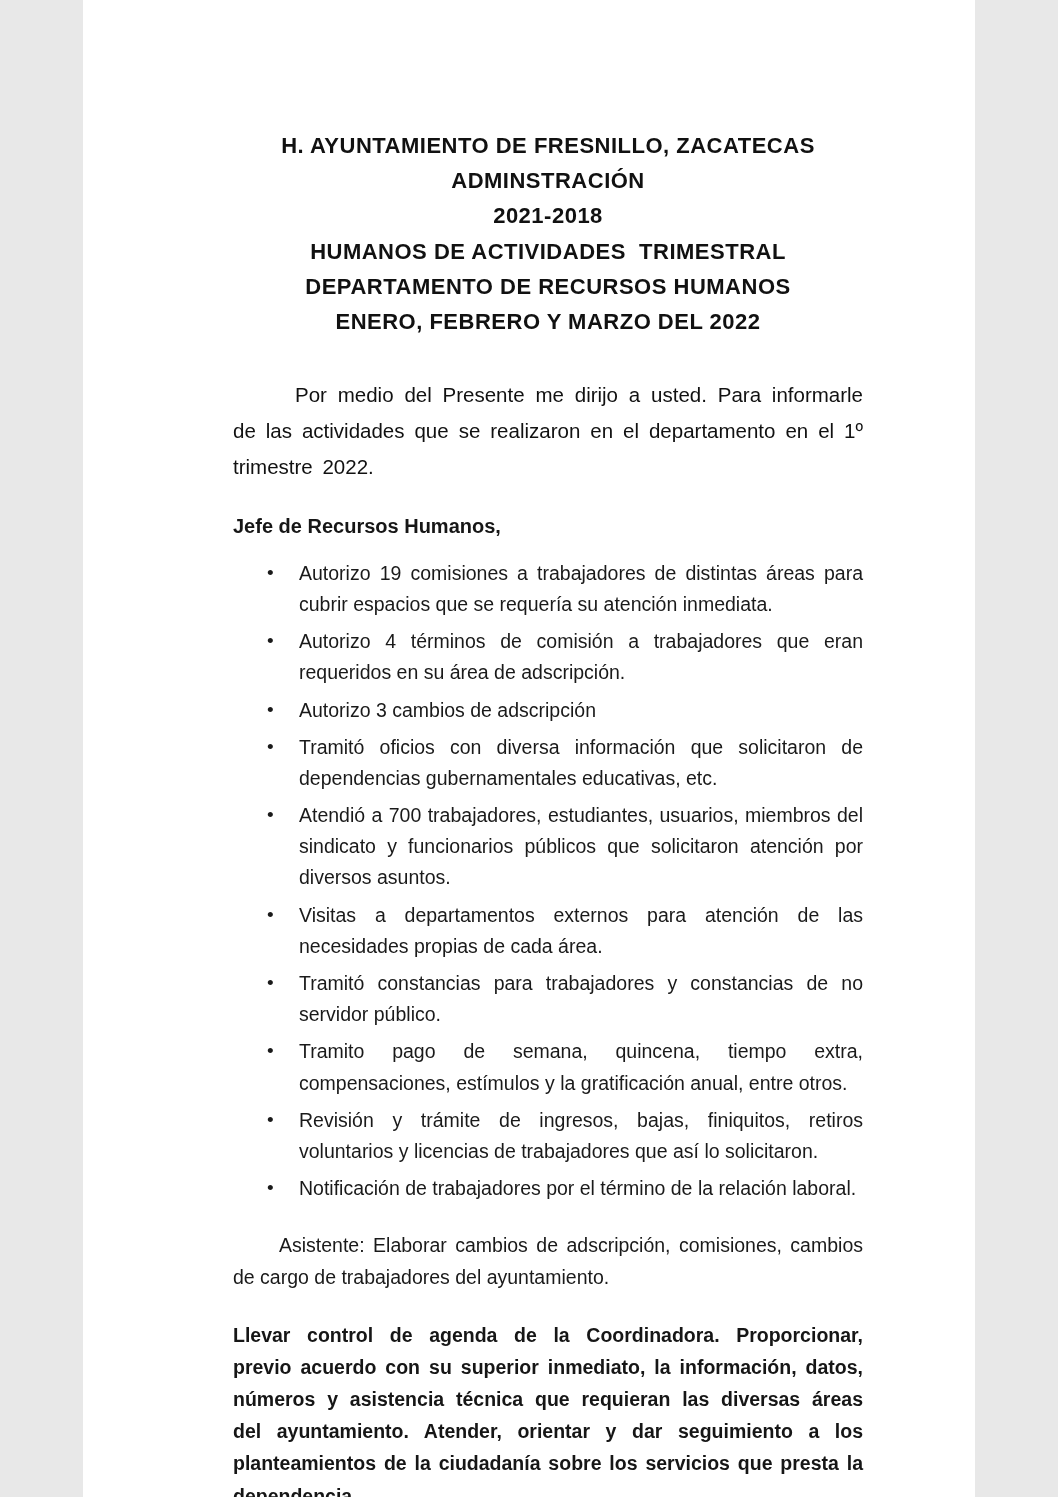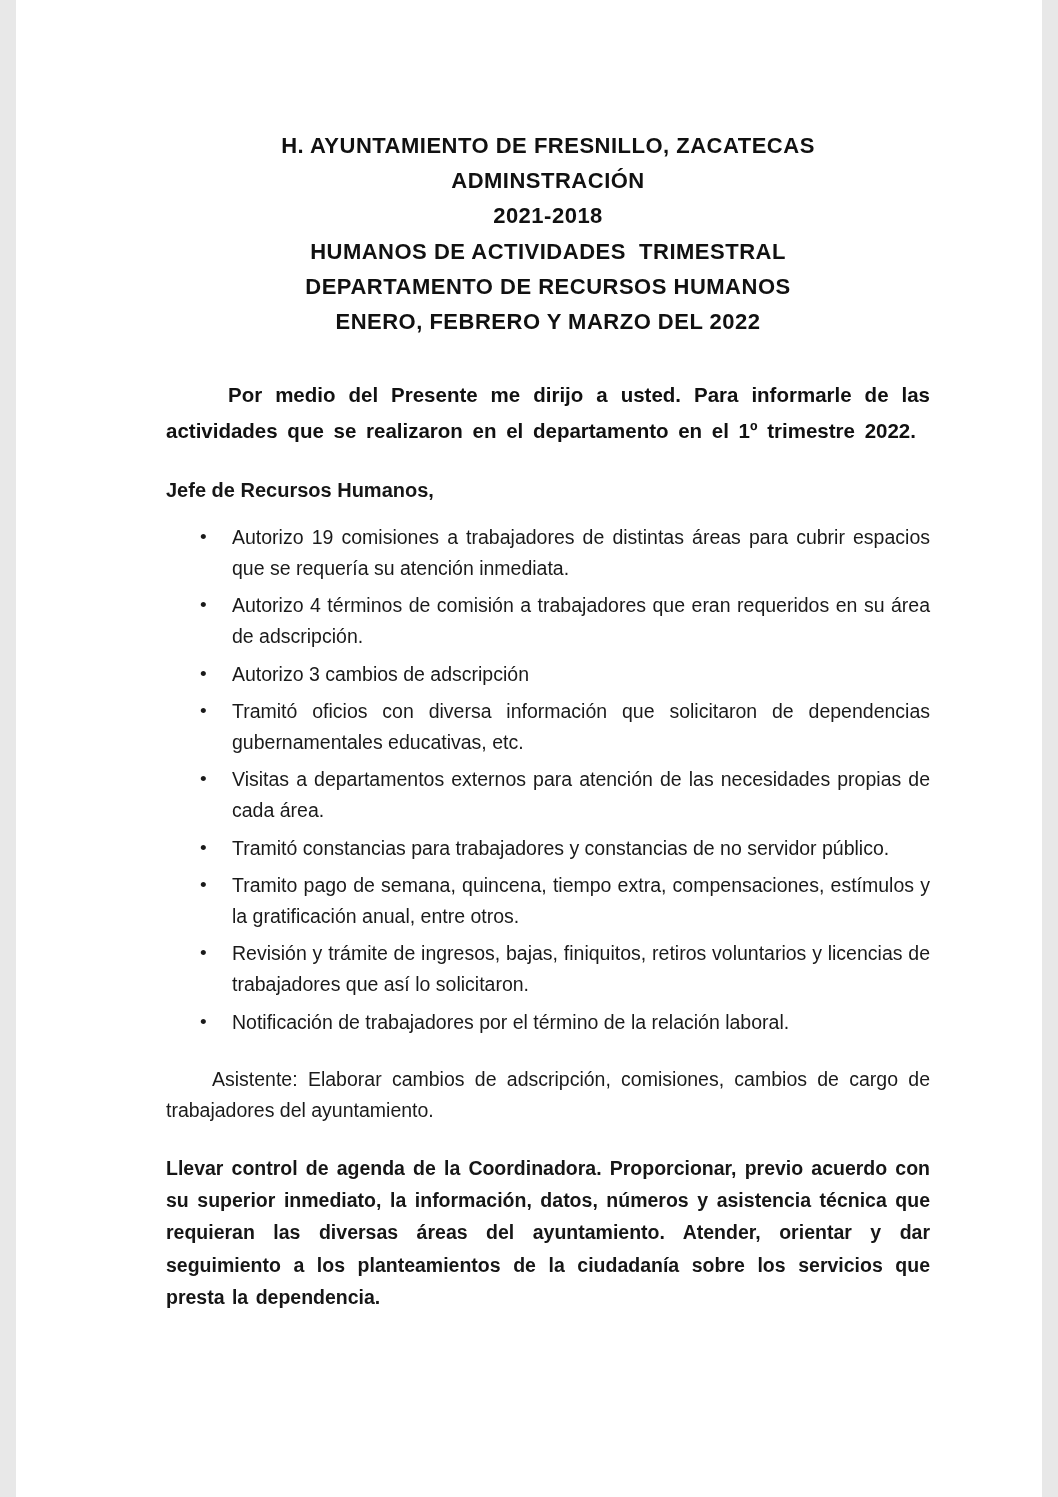--- a/index.html
+++ b/index.html
@@ -2,21 +2,21 @@
 <html><head>
 <meta charset="utf-8">
 <style>
   html, body {
     margin: 0;
     padding: 0;
     background: #e8e8e8;
   }
   .page {
     position: relative;
-    width: 1026px;
+    width: 892px;
     height: 1497px;
     margin: 0 auto;
     background: #ffffff;
     box-sizing: border-box;
     padding: 128px 112px 60px 150px;
     font-family: "Liberation Sans", sans-serif;
     color: #1a1a1a;
     overflow: hidden;
   }
   .doc-header {
@@ -26,21 +26,21 @@
     line-height: 1.6;
     letter-spacing: 0.5px;
     color: #111111;
     margin-bottom: 38px;
   }
   .doc-header .header-line {
     white-space: pre-wrap;
   }
   .intro-paragraph {
     font-family: "Liberation Sans", sans-serif;
-    font-weight: bold;
+    font-weight: normal;
     font-size: 20.5px;
     line-height: 1.75;
     text-align: justify;
     text-indent: 62px;
     color: #111111;
     margin: 0 0 30px 0;
     word-spacing: 4px;
   }
   .section-label {
     font-size: 20px;
@@ -107,20 +107,21 @@
 
   <p class="intro-paragraph">Por medio del Presente me dirijo a usted. Para informarle de las actividades que se realizaron en el departamento en el 1º trimestre 2022.</p>
 
   <p class="section-label">Jefe de  Recursos Humanos,</p>
 
   <ul class="activity-list">
     <li>Autorizo 19 comisiones a trabajadores de distintas áreas para cubrir espacios que se requería su atención inmediata.</li>
     <li>Autorizo 4 términos de comisión a trabajadores que eran requeridos en su área de adscripción.</li>
     <li>Autorizo 3 cambios de adscripción</li>
     <li>Tramitó oficios con diversa información que solicitaron de dependencias gubernamentales educativas, etc.</li>
+    <li>Atendió a 700 trabajadores, estudiantes, usuarios, miembros del sindicato y funcionarios públicos que solicitaron atención por diversos asuntos.</li>
     <li>Visitas a departamentos externos para atención de las necesidades propias de cada área.</li>
     <li>Tramitó constancias para trabajadores y constancias de no servidor público.</li>
     <li>Tramito pago de semana, quincena, tiempo extra, compensaciones, estímulos y la gratificación anual, entre otros.</li>
     <li>Revisión y trámite de ingresos, bajas, finiquitos, retiros voluntarios y licencias de trabajadores que así lo solicitaron.</li>
     <li>Notificación de trabajadores por el término de la relación laboral.</li>
   </ul>
 
   <p class="asistente-paragraph">
     <span class="asistente-label">Asistente</span><span>:   Elaborar cambios de adscripción, comisiones, cambios de cargo de trabajadores del ayuntamiento.</span>
   </p>

